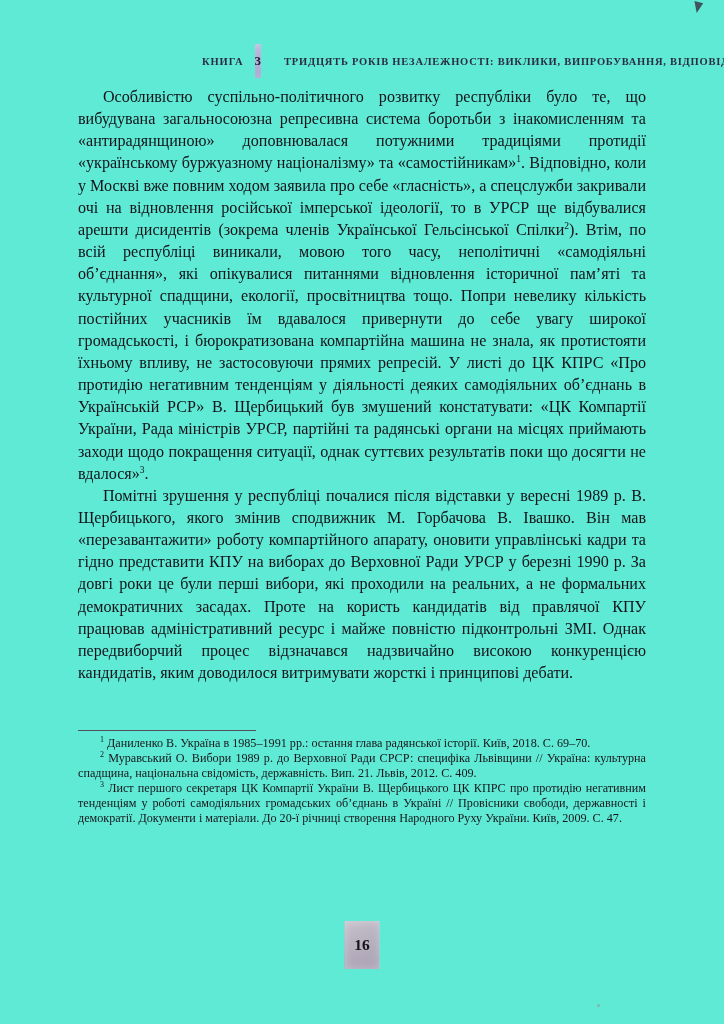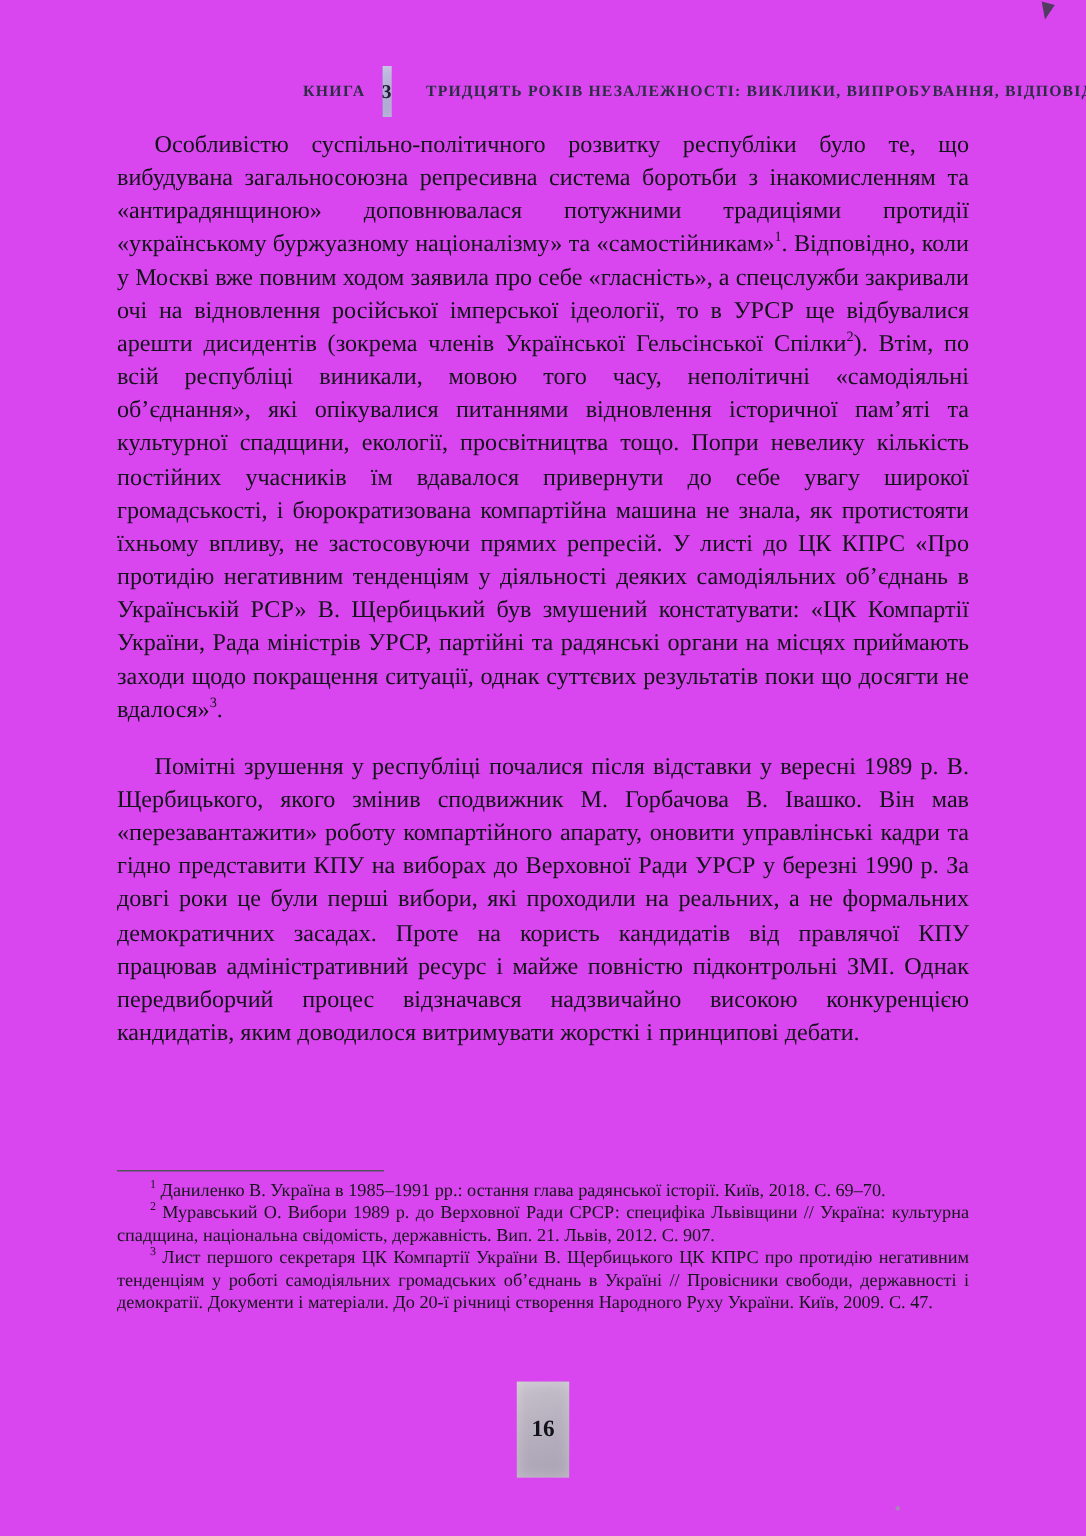--- a/index.html
+++ b/index.html
@@ -9,21 +9,21 @@
   }
   body {
     font-family: "Liberation Serif", "DejaVu Serif", serif;
     color: #000000;
   }
   .page {
     position: relative;
     width: 724px;
     height: 1024px;
     overflow: hidden;
-    background: #d946ef;
+    background: #5eead4;
   }
 
   
   .corner-mark {
     position: absolute;
     top: 2px;
     right: 22px;
     width: 0;
     height: 0;
     border-left: 5px solid transparent;
@@ -91,33 +91,33 @@
     font-size: 16.1px;
     line-height: 22.15px;
     text-align: justify;
     text-justify: inter-word;
     text-indent: 25px;
     hyphens: manual;
     color: #13131a;
     font-family: Liberation Serif, serif;
   }
   p.para + p.para {
-    margin-top: 16px;
+    margin-top: 0;
   }
   sup {
     font-size: 9.5px;
     vertical-align: super;
     line-height: 0;
   }
 
   
   .footnotes {
     position: absolute;
     left: 78px;
-    top: 780px;
+    top: 730px;
     width: 568px;
   }
   .fn-rule {
     width: 178px;
     height: 0;
     border-top: 1px solid #53535c;
     margin: 0 0 5px 0;
   }
   p.footnote {
     margin: 0;
@@ -131,21 +131,21 @@
     font-size: 8px;
   }
 
   
   .folio {
     position: absolute;
     left: 50%;
     transform: translateX(-50%);
     top: 921px;
     width: 35px;
-    height: 64px;
+    height: 48px;
     background: linear-gradient(160deg, #c8c2cc 0%, #b9b2c0 40%, #aaa2b4 100%);
     display: flex;
     align-items: center;
     justify-content: center;
     box-shadow: inset 0 0 9px rgba(255,255,255,.3);
   }
   .folio span {
     font-size: 15.5px;
     font-weight: bold;
     color: #111118;
@@ -182,21 +182,21 @@
     <p class="para"><span>Особливістю суспільно-політичного розвитку республіки було те, що вибудувана загальносоюзна репресивна система боротьби з інакомисленням та «антирадянщиною» доповнювалася потужними традиціями протидії «українському буржуазному націоналізму» та «самостійникам»</span><sup>1</sup><span>. Відповідно, коли у Москві вже повним ходом заявила про себе «гласність», а спецслужби закривали очі на відновлення російської імперської ідеології, то в УРСР ще відбувалися арешти дисидентів (зокрема членів Української Гельсінської Спілки</span><sup>2</sup><span>). Втім, по всій республіці виникали, мовою того часу, неполітичні «самодіяльні об’єднання», які опікувалися питаннями відновлення історичної пам’яті та культурної спадщини, екології, просвітництва тощо. Попри невелику кількість постійних учасників їм вдавалося привернути до себе увагу широкої громадськості, і бюрократизована компартійна машина не знала, як протистояти їхньому впливу, не застосовуючи прямих репресій. У листі до ЦК КПРС «Про протидію негативним тенденціям у діяльності деяких самодіяльних об’єднань в Українській РСР» В. Щербицький був змушений констатувати: «ЦК Компартії України, Рада міністрів УРСР, партійні та радянські органи на місцях приймають заходи щодо покращення ситуації, однак суттєвих результатів поки що досягти не вдалося»</span><sup>3</sup><span>.</span></p>
 
     <p class="para">Помітні зрушення у республіці почалися після відставки у вересні 1989 р. В. Щербицького, якого змінив сподвижник М. Горбачова В. Івашко. Він мав «перезавантажити» роботу компартійного апарату, оновити управлінські кадри та гідно представити КПУ на виборах до Верховної Ради УРСР у березні 1990 р. За довгі роки це були перші вибори, які проходили на реальних, а не формальних демократичних засадах. Проте на користь кандидатів від правлячої КПУ працював адміністративний ресурс і майже повністю підконтрольні ЗМІ. Однак передвиборчий процес відзначався надзвичайно високою конкуренцією кандидатів, яким доводилося витримувати жорсткі і принципові дебати.</p>
   </div>
 
   <div class="footnotes">
     <div class="fn-rule"></div>
 
     <p class="footnote"><sup>1</sup>&nbsp;<span>Даниленко В. Україна в 1985–1991 рр.: остання глава радянської історії. Київ, 2018. С. 69–70.</span></p>
 
-    <p class="footnote"><sup>2</sup>&nbsp;<span>Муравський О. Вибори 1989 р. до Верховної Ради СРСР: специфіка Львівщини // Україна: культурна спадщина, національна свідомість, державність. Вип. 21. Львів, 2012. С. 907.</span></p>
+    <p class="footnote"><sup>2</sup>&nbsp;<span>Муравський О. Вибори 1989 р. до Верховної Ради СРСР: специфіка Львівщини // Україна: культурна спадщина, національна свідомість, державність. Вип. 21. Львів, 2012. С. 409.</span></p>
 
     <p class="footnote"><sup>3</sup>&nbsp;<span>Лист першого секретаря ЦК Компартії України В. Щербицького ЦК КПРС про протидію негативним тенденціям у роботі самодіяльних громадських об’єднань в Україні // Провісники свободи, державності і демократії. Документи і матеріали. До 20-ї річниці створення Народного Руху України. Київ, 2009. С. 47.</span></p>
   </div>
 
   <div class="folio">
     <span>16</span>
   </div>
 
   <div class="speckle"></div>
 

